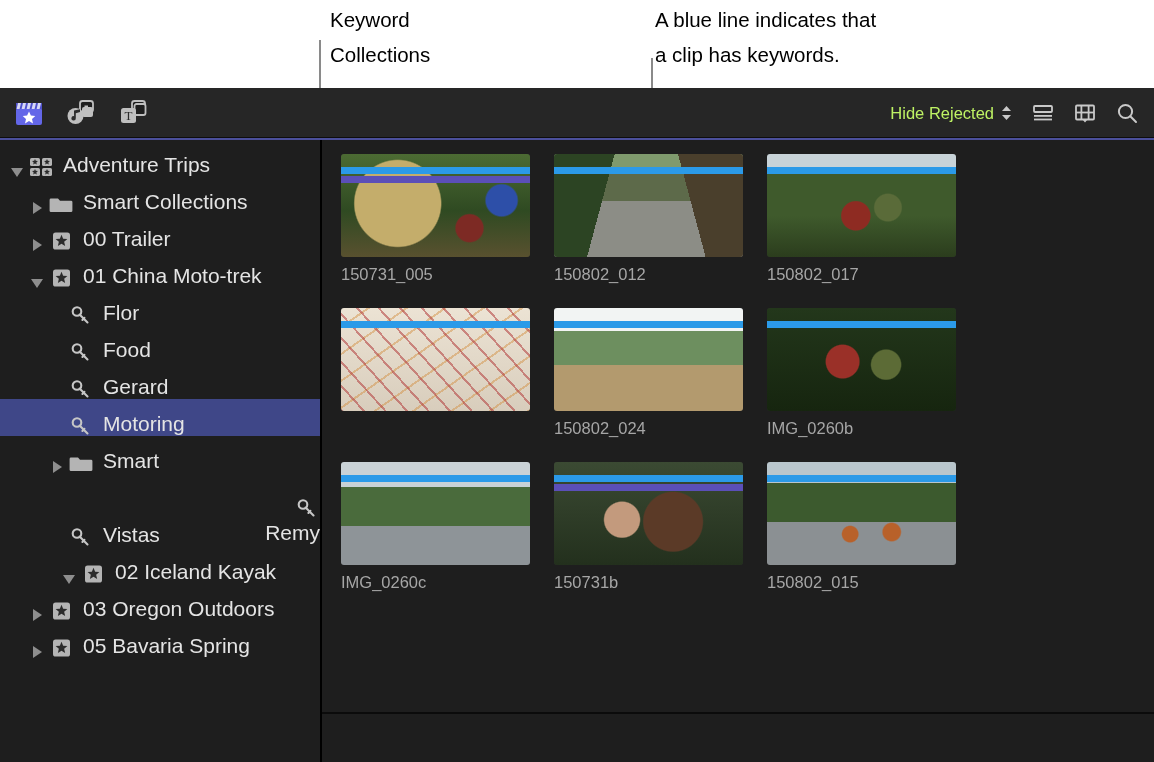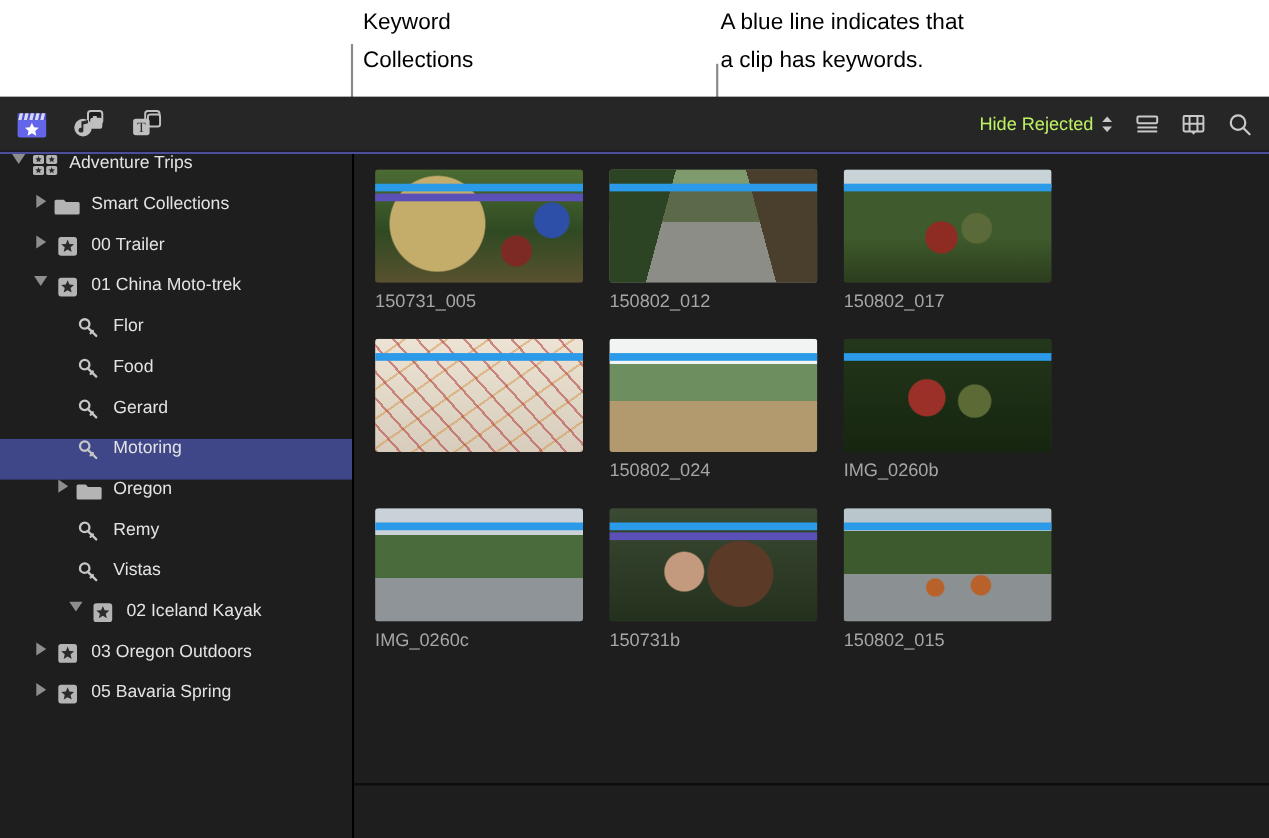--- a/index.html
+++ b/index.html
@@ -60,22 +60,22 @@
     position: absolute; left: 0; top: 52px;
     width: 320px; height: 622px;
     background: #1e1e1e;
     overflow: hidden;
   }
   #sidebar-divider {
     position: absolute; left: 320px; top: 52px;
     width: 2px; height: 622px; background: #000000;
   }
   .tree-row {
-    position: relative; display: flex; align-items: flex-start;
-    height: 37px; color: #e4e4e4; font-size: 16px;
+    position: relative; display: flex; align-items: flex-end;
+    height: 37px; color: #e4e4e4; font-size: 21px;
     white-space: nowrap;
   }
   .tree-row.selected { background: #3f4788; }
   .tree-row .disclosure {
     width: 22px; flex: 0 0 22px; display: flex; align-items: center; justify-content: center;
   }
   .tree-row .row-icon { width: 26px; flex: 0 0 26px; display: flex; align-items: center; justify-content: center; }
   .tree-row .row-label { padding-left: 9px; }
 
   .tri { width: 0; height: 0; }
@@ -314,23 +314,23 @@
         </div>
         <div class="tree-row" style="padding-left: 46px;">
           <span class="disclosure">
             <span class="tri right"></span>
           </span>
           <span class="row-icon">
             <svg width="24" height="20" viewBox="0 0 24 20">
               <path d="M2 4.5 h7 l2 2.2 h11 a1.4 1.4 0 0 1 1.4 1.4 v8.6 a1.4 1.4 0 0 1 -1.4 1.4 h-20 a1.4 1.4 0 0 1 -1.4 -1.4 v-10.8 a1.4 1.4 0 0 1 1.4 -1.4 z" fill="#b4b4b4"></path>
             </svg>
           </span>
-          <span class="row-label">Oregon</span>
-        </div>
-        <div class="tree-row" style="padding-left: 46px;">
+          <span class="row-label">Smart</span>
+        </div>
+        <div class="tree-row" style="padding-left: 46px; flex-direction: column;">
           <span class="disclosure"></span>
           <span class="row-icon">
             <svg width="24" height="20" viewBox="0 0 24 20">
               <circle cx="8" cy="6.5" r="4.3" fill="none" stroke="#c6c6c6" stroke-width="2.1"></circle>
               <line x1="10.6" y1="9.6" x2="18.5" y2="17.4" stroke="#c6c6c6" stroke-width="2.1" stroke-linecap="round"></line>
               <line x1="15.4" y1="12.8" x2="13.4" y2="15" stroke="#c6c6c6" stroke-width="2.1" stroke-linecap="round"></line>
             </svg>
           </span>
           <span class="row-label">Remy</span>
         </div>

